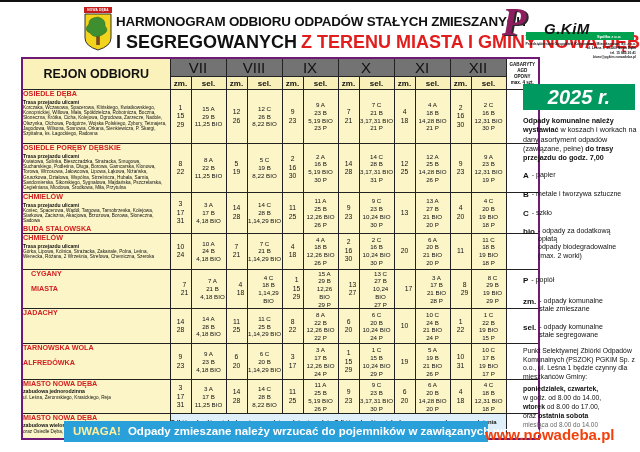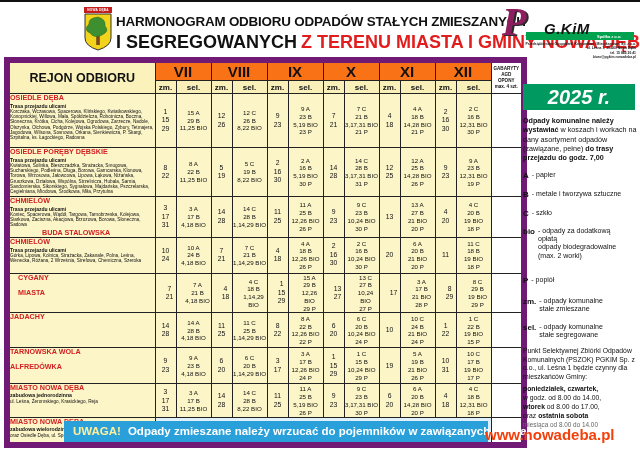--- a/index.html
+++ b/index.html
@@ -16,37 +16,37 @@
   .t2b{color:#111;margin-right:4px;}
   .t2r{color:#e11d1d;}
   .logo{position:absolute;left:500px;top:4px;width:136px;height:54px;}
   .logo-p{position:absolute;left:2px;top:-6px;font-family:"Liberation Serif",serif;font-style:italic;font-weight:bold;font-size:40px;color:#8e1d60;text-shadow:2px 1px 0 #2a2a2a;}
   .logo-bar{position:absolute;left:26px;top:28px;width:108px;height:8px;background:#00a24f;}
   .logo-gkim{position:absolute;left:44px;top:16px;font-size:15px;font-style:italic;font-weight:bold;color:#141414;letter-spacing:.5px;}
   .logo-spolka{position:absolute;left:97px;top:30px;font-size:4px;color:#fff;font-weight:bold;}
   .logo-addr{position:absolute;left:0;top:38px;width:136px;font-size:3.4px;line-height:1.3;color:#222;text-align:right;font-weight:bold;}
 
   
-  table.sched{position:absolute;left:4px;top:57px;width:517px;border-collapse:collapse;table-layout:fixed;border:6px solid #701a75;}
+  table.sched{position:absolute;left:21px;top:57px;width:517px;border-collapse:collapse;table-layout:fixed;border:2px solid #701a75;}
   .sched th,.sched td{border:1px solid #222;padding:0;overflow:hidden;}
   .col-region{width:148px;} .col-zm{width:21px;} .col-sel{width:35px;} .col-gab{width:33px;}
   .region-h{background:#faf1bb;font-size:12.5px;font-weight:bold;color:#111;text-align:center;}
-  .month-h{background:#f97316;font-size:15px;font-weight:bold;text-align:center;height:16px;color:#111;}
+  .month-h{background:#737373;font-size:15px;font-weight:normal;text-align:center;height:16px;color:#111;}
   .sub-h{background:#f8efb9;font-size:8px;font-weight:bold;text-align:center;height:12px;color:#111;}
   .gab-h{background:#fff;font-size:4.6px;font-weight:bold;text-align:center;white-space:pre-line;line-height:1.3;color:#111;}
   .region-cell{background:#fcf5c8;vertical-align:top;text-align:left;padding:1px 2px;}
   .zm-cell{background:#fcf5c8;font-size:6.8px;text-align:center;vertical-align:middle;white-space:pre-line;line-height:1.25;color:#111;}
   .sel-cell{background:#fcf5c8;font-size:6.2px;text-align:center;vertical-align:middle;white-space:pre-line;line-height:1.25;color:#111;}
   .gab-cell{background:#ffffff;}
   .note-cell{background:#dff0fb;font-size:5.9px;font-weight:bold;text-align:left;vertical-align:middle;padding:1px 4px;line-height:1.3;color:#111;}
   tr.r0 td{height:53px;} tr.r1 td{height:48px;} tr.r2 td{height:38px;} tr.r3 td{height:35px;}
   tr.r4 td{height:35px;padding-left:8px;} tr.r5 td{height:34px;} tr.r6 td{height:35px;} tr.r7 td{height:33px;} tr.r8 td{height:24px;}
   .rname{font-size:7.2px;font-weight:bold;color:#d22121;line-height:1.1;}
   .rname2{margin-top:7px;}
-  .rafter{margin-top:1px;padding-left:32px;}
+  .rafter{margin-top:1px;}
   .rsub{font-size:5.2px;font-weight:bold;color:#111;line-height:1.2;}
   .rroute{font-size:5px;font-weight:bold;color:#111;margin-top:1px;}
   .rstreets{font-size:4.7px;color:#111;line-height:1.12;}
 
   
   .warn{position:absolute;left:64px;top:421px;width:424px;height:21px;background:#29a0da;color:#fff;font-size:11.5px;font-weight:bold;line-height:21px;padding-left:9px;box-sizing:border-box;white-space:nowrap;}
   .warn-label{color:#ffef9e;margin-right:7px;}
 
   
   .sidebar{position:absolute;left:523px;top:84px;width:115px;color:#111;}

